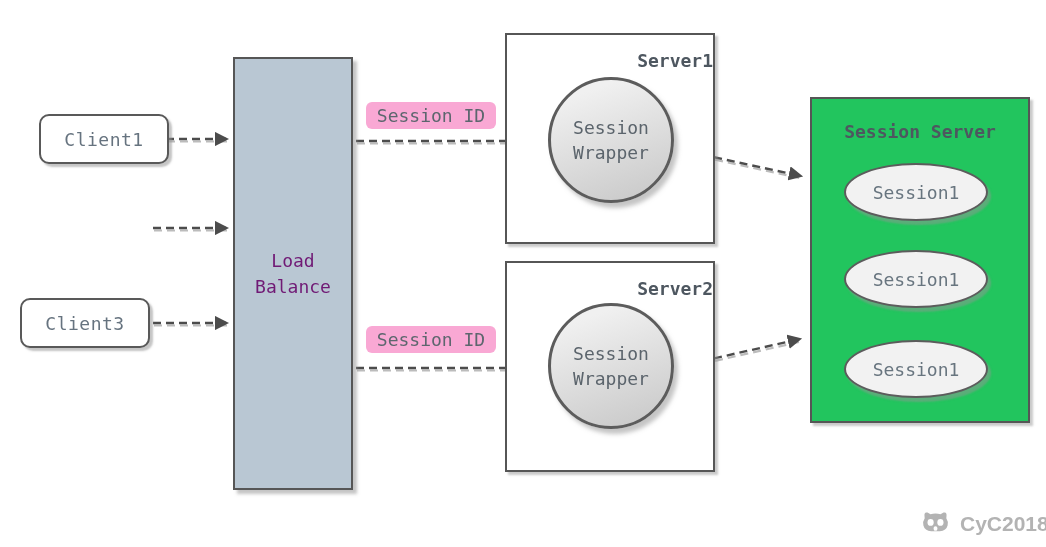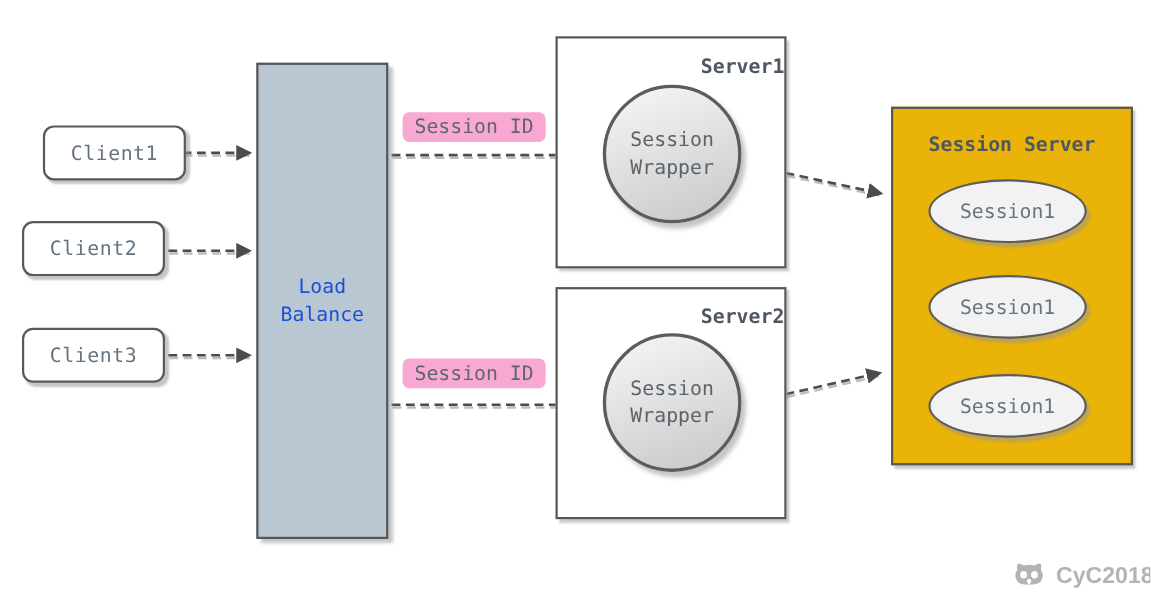--- a/index.html
+++ b/index.html
@@ -25,21 +25,21 @@
   .client-2{top:201px;}
   .client-3{top:298px;}
 
   
   .lb-box{
     position:absolute;left:233px;top:57px;width:120px;height:433px;
     box-sizing:border-box;
     background:#b9c7d3;border:2px solid #565656;
     box-shadow:4px 4px 3px rgba(150,150,150,0.55);
     display:flex;flex-direction:column;align-items:center;justify-content:center;
-    font-size:18px;line-height:26px;color:#1d4ed8;
+    font-size:18px;line-height:26px;color:#701a75;
   }
 
   
   .server-box{
     position:absolute;left:505px;width:210px;height:211px;
     box-sizing:border-box;
     background:#ffffff;border:2px solid #565656;
     box-shadow:3px 3px 2px rgba(150,150,150,0.5);
   }
   .server-1{top:33px;}
@@ -57,21 +57,21 @@
     display:flex;flex-direction:column;align-items:center;justify-content:center;
     font-size:18px;line-height:25px;color:#5b646c;
   }
   .circle-1{left:548px;top:77px;}
   .circle-2{left:548px;top:303px;}
 
   
   .session-server-box{
     position:absolute;left:810px;top:97px;width:220px;height:326px;
     box-sizing:border-box;
-    background:#eab308;border:2px solid #565656;
+    background:#22c55e;border:2px solid #565656;
     box-shadow:3px 3px 2px rgba(150,150,150,0.5);
   }
   .session-server-title{
     text-align:center;margin-top:22px;
     font-size:18px;font-weight:bold;color:#4e5760;
   }
   .session-ellipse{
     position:absolute;left:32px;width:144px;height:58px;
     box-sizing:border-box;
     background:#f2f2f2;border:2px solid #5c5c5c;border-radius:50%;
@@ -130,23 +130,20 @@
       <path d="M356,141 H540" marker-end="url(#ah)"></path>
       <path d="M356,368 H540" marker-end="url(#ah)"></path>
       <path d="M676,149 L801,176" marker-end="url(#ah)"></path>
       <path d="M676,367 L800,339" marker-end="url(#ah)"></path>
     </g>
   </svg>
 
   <div class="client-box client-1">
     <span>Client1</span>
   </div>
-  <div class="client-box client-2">
-    <span>Client2</span>
-  </div>
   <div class="client-box client-3">
     <span>Client3</span>
   </div>
 
   <div class="lb-box">
     <span>Load</span>
     <span>Balance</span>
   </div>
 
   <div class="session-id-label sid-1">

